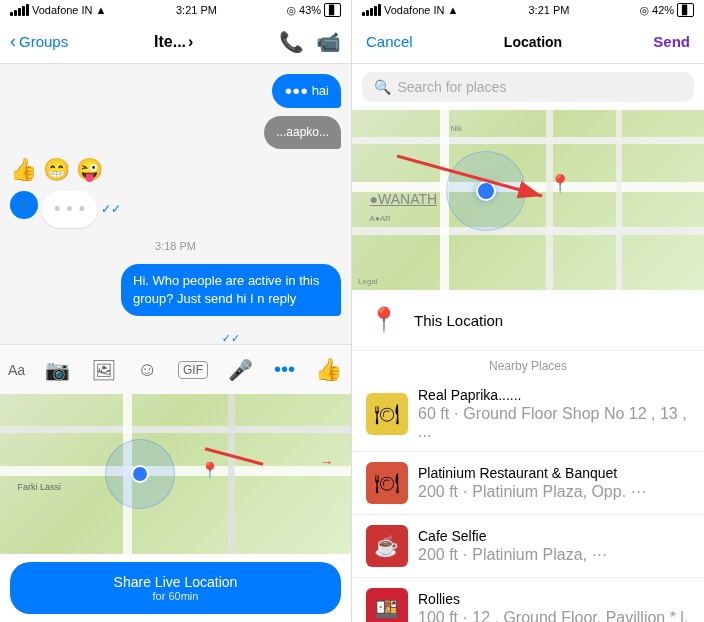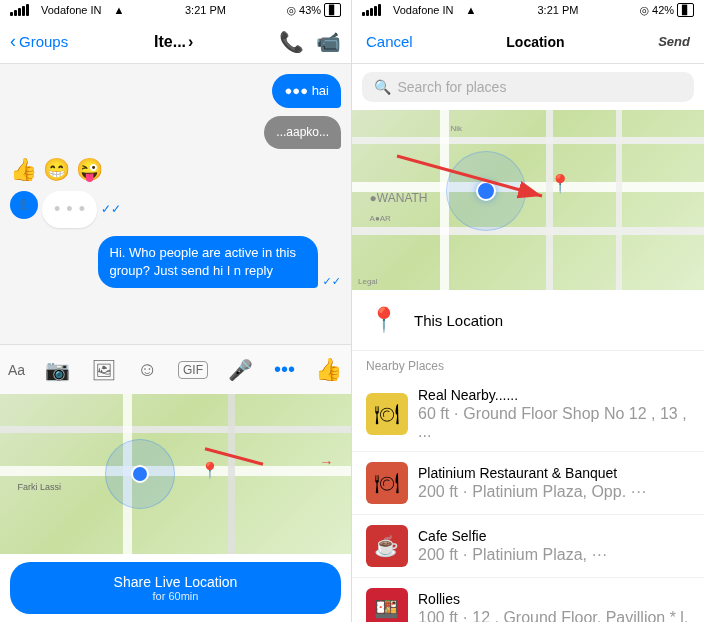--- a/index.html
+++ b/index.html
@@ -2,21 +2,21 @@
 <html><head>
   <meta charset="utf-8">
   <style>
     * { box-sizing: border-box; margin: 0; padding: 0; }
     body { font-family: -apple-system, 'Helvetica Neue', Arial, sans-serif; width: 704px; height: 622px; overflow: hidden; display: flex; }
 
     
     .left-panel { width: 352px; height: 622px; display: flex; flex-direction: column; background: #fff; border-right: 1px solid #ddd; }
 
     .left-status-bar { display: flex; justify-content: space-between; align-items: center; padding: 4px 10px; font-size: 11px; color: #000; height: 20px; }
-    .status-left { display: flex; align-items: center; gap: 12px; }
+    .status-left { display: flex; align-items: center; gap: 3px; }
     .status-right { display: flex; align-items: center; gap: 3px; }
 
     .left-nav-bar { display: flex; align-items: center; justify-content: space-between; padding: 6px 10px; border-bottom: 1px solid #e0e0e0; height: 44px; }
     .nav-back { color: #007aff; font-size: 15px; display: flex; align-items: center; gap: 3px; }
     .nav-title { font-size: 16px; font-weight: 600; color: #000; display: flex; align-items: center; gap: 2px; }
     .nav-icons { display: flex; gap: 12px; align-items: center; color: #007aff; font-size: 20px; }
 
     .chat-area { flex: 1; overflow-y: auto; padding: 10px 10px; background: #f5f5f5; display: flex; flex-direction: column; gap: 8px; }
 
     .bubble-wrapper { display: flex; }
@@ -48,21 +48,21 @@
     .search-bar { margin: 8px 10px; background: #f0f0f0; border-radius: 10px; padding: 7px 12px; display: flex; align-items: center; gap: 6px; color: #999; font-size: 14px; }
 
     .map-area { width: 100%; height: 180px; background: #e8e8e8; position: relative; overflow: hidden; }
     .map-bg { width: 100%; height: 100%; background: linear-gradient(135deg, #dae8c6 0%, #c8dfa0 40%, #e0f0cc 100%); position: relative; }
     .map-street { position: absolute; background: #fff; }
 
     .location-list { flex: 1; overflow-y: auto; }
     .this-location { display: flex; align-items: center; gap: 12px; padding: 12px 14px; border-bottom: 1px solid #eee; }
     .this-location-pin { width: 36px; height: 36px; display: flex; align-items: center; justify-content: center; }
 
-    .nearby-header { padding: 8px 14px 4px; font-size: 12px; color: #999; font-weight: 500; }
+    .nearby-header { padding: 8px 14px 4px; font-size: 12px; color: #999; font-weight: 500; text-align: center; }
 
     .place-item { display: flex; align-items: center; gap: 10px; padding: 10px 14px; border-bottom: 1px solid #f0f0f0; }
     .place-thumb { width: 42px; height: 42px; border-radius: 6px; object-fit: cover; flex-shrink: 0; overflow: hidden; }
     .place-info { flex: 1; }
     .place-name { font-size: 14px; font-weight: 500; color: #000; }
     .place-dist { font-size: 16px; color: #999; margin-top: 2px; }
 
     
     .street-label { position: absolute; font-size: 9px; color: #666; font-weight: 500; }
 
@@ -132,23 +132,24 @@
       <div style="display:flex;align-items:center;gap:4px;">
         <div class="typing-bubble">
           <span style="font-size:18px;color:#ccc;">•</span>
           <span style="font-size:18px;color:#ccc;">•</span>
           <span style="font-size:18px;color:#ccc;">•</span>
         </div>
         <span style="color:#007aff;font-size:12px;">✓✓</span>
       </div>
     </div>
 
+    <div class="timestamp">3:18 PM</div>
 
     <div class="bubble-wrapper right">
-      <div style="display:flex;align-items:flex-end;gap:5px;">
+      <div style="display:flex;flex-direction:column;align-items:center;gap:16px;">
         <div class="bubble outgoing" style="font-size:13px;">Hi. Who people are active in this group? Just send hi I n reply</div>
         <span style="color:#007aff;font-size:11px;">✓✓</span>
       </div>
     </div>
   </div>
 
   <div class="toolbar">
     <span style="font-size:14px;color:#666;">Aa</span>
     <span style="font-size:20px;color:#666;">📷</span>
     <span style="font-size:20px;color:#666;">🖼</span>
@@ -205,21 +206,21 @@
     <div class="status-right">
       <span>◎</span>
       <span>42%</span>
       <span style="border:1px solid #000;border-radius:2px;padding:1px 4px;font-size:9px;">▊</span>
     </div>
   </div>
 
   <div class="right-nav-bar">
     <span style="color:#007aff;font-size:15px;cursor:pointer;">Cancel</span>
     <span style="font-size:14px;font-weight:600;">Location</span>
-    <span style="color:#404040;font-size:13px;font-weight:600;cursor:pointer;font-style:italic;">Send</span>
+    <span style="color:#6d28d9;font-size:15px;font-weight:600;cursor:pointer;">Send</span>
   </div>
 
   <div class="search-bar">
     <span style="color:#999;font-size:14px;">🔍</span>
     <span style="color:#aaa;font-size:14px;">Search for places</span>
   </div>
 
   <div class="map-area">
     <div class="map-bg">
 
@@ -239,42 +240,42 @@
       <svg style="position:absolute;top:20%;left:10%;width:200px;height:60px;" viewBox="0 0 200 60">
         <defs>
           <marker id="arrowhead" markerWidth="8" markerHeight="6" refX="8" refY="3" orient="auto">
             <polygon points="0 0, 8 3, 0 6" fill="#e53935"></polygon>
           </marker>
         </defs>
         <line x1="10" y1="10" x2="155" y2="50" stroke="#e53935" stroke-width="3" marker-end="url(#arrowhead)"></line>
       </svg>
 
       <span class="street-label" style="top:8%;left:28%;font-size:8px;color:#888;">Nik</span>
-      <span class="street-label" style="top:45%;left:5%;font-size:12px;color:#888;">●WANATH</span>
+      <span class="street-label" style="top:45%;left:5%;font-size:14px;color:#888;text-decoration:underline;">●WANATH</span>
       <span class="street-label" style="top:58%;left:5%;font-size:8px;color:#888;">A●AR</span>
       <span class="street-label" style="bottom:4px;left:6px;font-size:8px;color:#888;">Legal</span>
     </div>
   </div>
 
   <div class="location-list">
 
     <div class="this-location">
       <div class="this-location-pin">
         <span style="font-size:24px;color:#e53935;">📍</span>
       </div>
       <span style="font-size:15px;font-weight:500;">This Location</span>
     </div>
 
     <div class="nearby-header">Nearby Places</div>
 
     <div id="places-container">
         <div class="place-item">
           <div class="place-thumb" style="background: rgb(232, 200, 64); display: flex; align-items: center; justify-content: center; font-size: 20px;">🍽</div>
           <div class="place-info">
-            <div class="place-name">Real Nearby......</div>
+            <div class="place-name">Real Paprika......</div>
             <div class="place-dist">60 ft · Ground Floor Shop No 12 , 13 , ...</div>
           </div>
         </div>
         <div class="place-item">
           <div class="place-thumb" style="background: rgb(212, 84, 60); display: flex; align-items: center; justify-content: center; font-size: 20px;">🍽</div>
           <div class="place-info">
             <div class="place-name">Platinium Restaurant &amp; Banquet</div>
             <div class="place-dist">200 ft · Platinium Plaza, Opp. ···</div>
           </div>
         </div>

